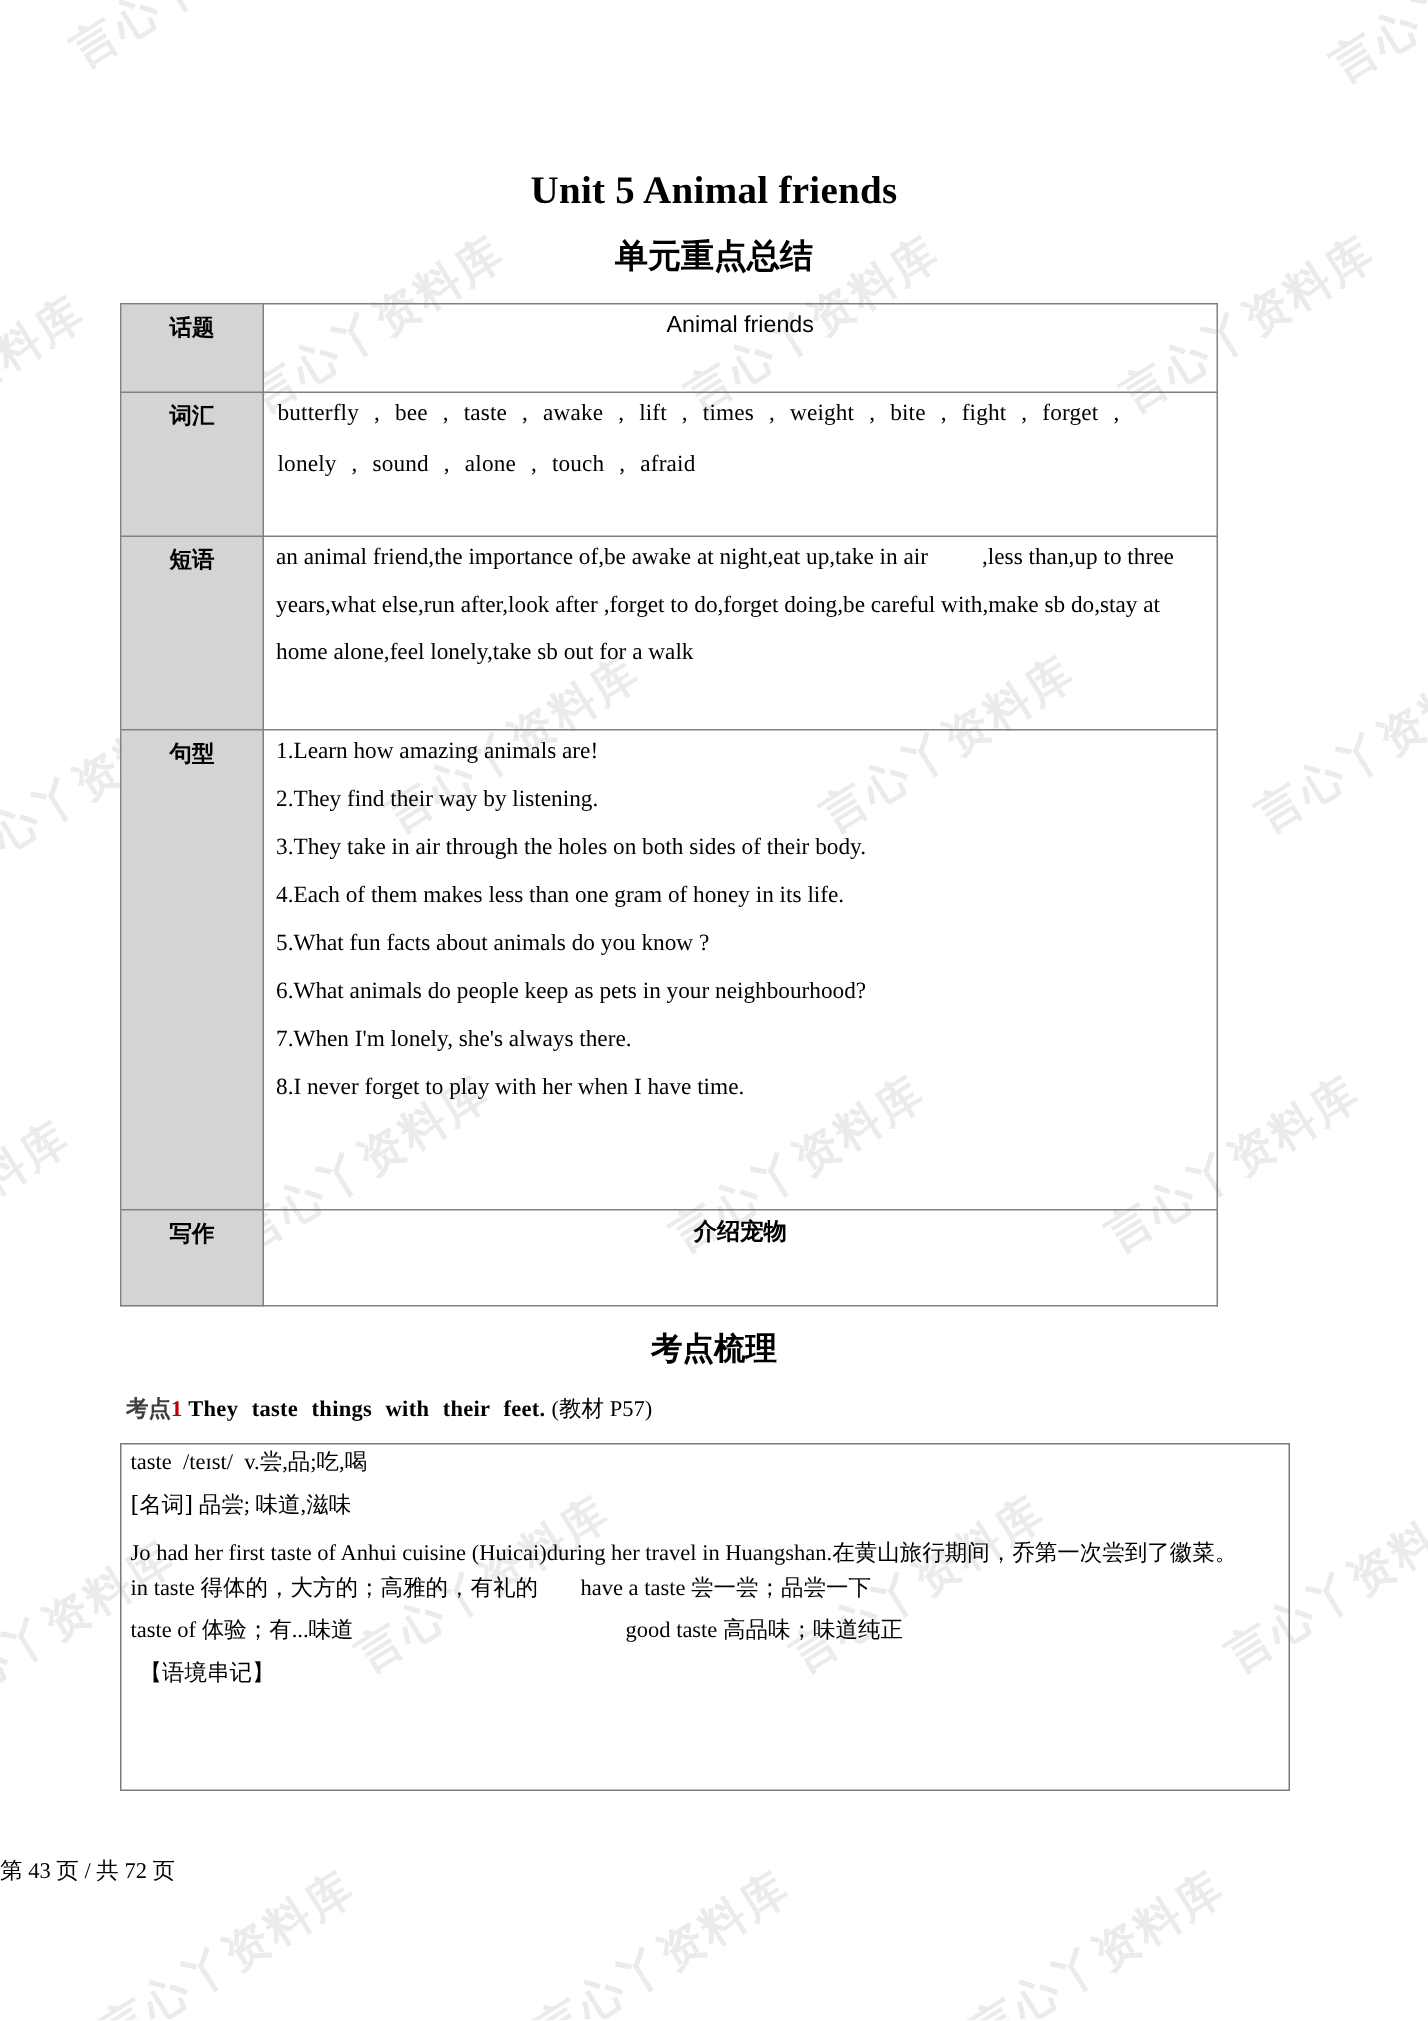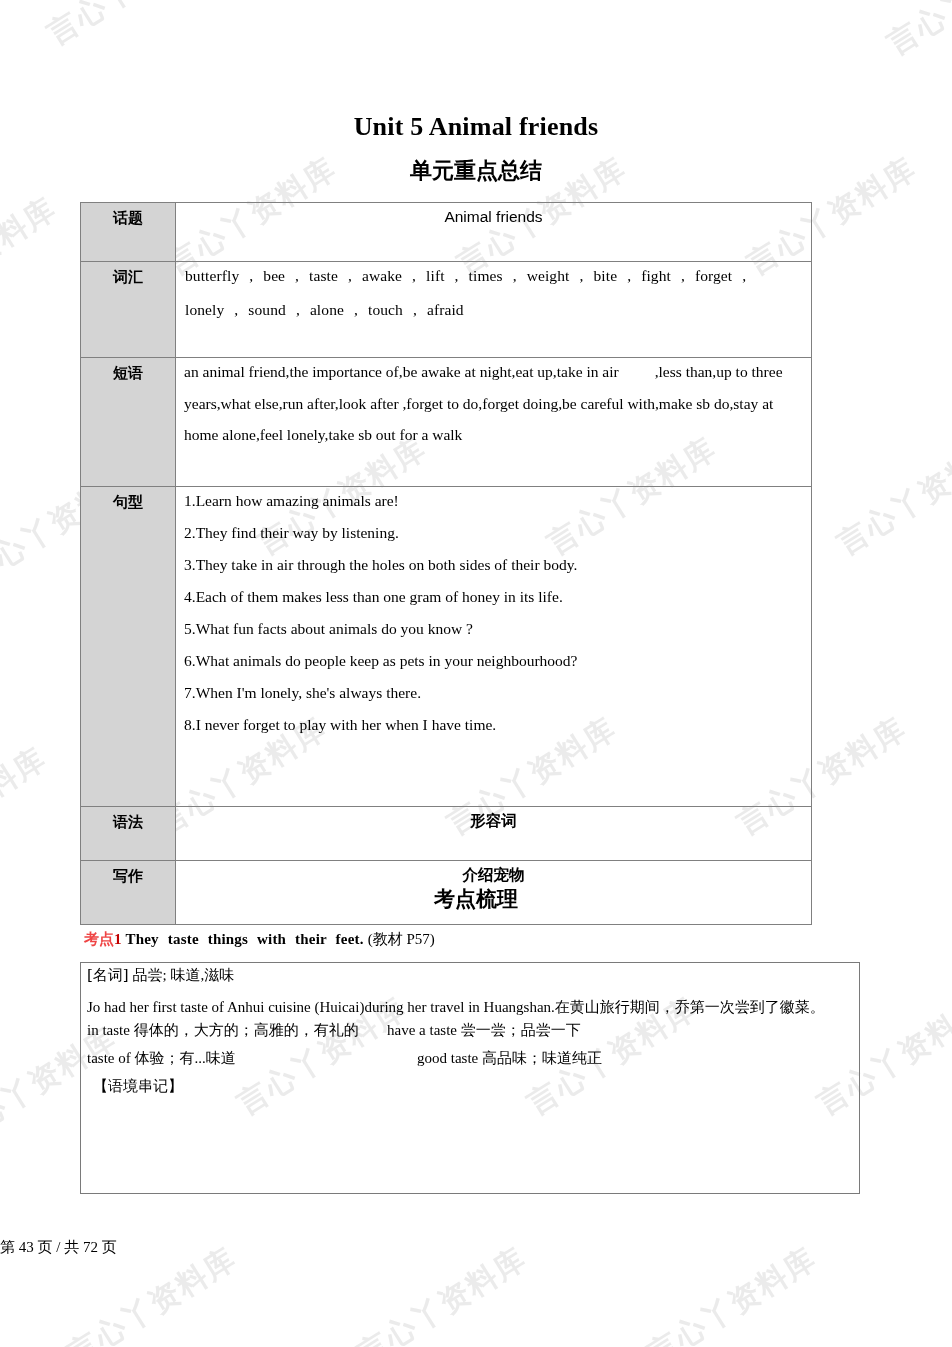--- a/index.html
+++ b/index.html
@@ -137,21 +137,21 @@
   }
 
   
   .keypoint {
     position: absolute;
     left: 84px;
     top: 930px;
     font-size: 15px;
   }
   .kp-tag {
-    color: #ef4444;
+    color: #404040;
     font-weight: 700;
     font-family: "DejaVu Serif", "Liberation Serif", serif;
     margin-top: 24px;
   }
   .kp-num {
     color: #c00000;
     font-weight: 700;
   }
   .kp-en {
     font-weight: 700;
@@ -281,39 +281,36 @@
             <span class="sent-line">2.They find their way by listening.</span>
             <span class="sent-line">3.They take in air through the holes on both sides of their body.</span>
             <span class="sent-line">4.Each of them makes less than one gram of honey in its life.</span>
             <span class="sent-line">5.What fun facts about animals do you know ?</span>
             <span class="sent-line">6.What animals do people keep as pets in your neighbourhood?</span>
             <span class="sent-line">7.When I'm lonely, she's always there.</span>
             <span class="sent-line">8.I never forget to play with her when I have time.</span>
           </td>
         </tr>
 
-        <tr class="row-grammar">
-          <td class="label">语法</td>
-          <td class="value centered">形容词</td>
-        </tr>
 
         <tr class="row-writing">
           <td class="label">写作</td>
           <td class="value centered">介绍宠物</td>
         </tr>
       </tbody>
     </table>
 
     <div class="section-heading">考点梳理</div>
 
     <div class="keypoint">
       <span class="kp-tag">考点</span><span class="kp-num">1</span><span class="kp-en">They taste things with their feet.</span><span class="kp-src">(教材 P57)</span>
     </div>
 
     <div class="explain-box">
+      <span class="ex-line"><span>taste</span>&nbsp; <span>/teɪst/</span>&nbsp; <span>v.尝,品;吃,喝</span></span>
 
 
       <span class="ex-line"><span class="ex-bracket">[名词]</span>&nbsp;<span>品尝; 味道,滋味</span></span>
 
       <span class="ex-line justified">Jo had her first taste of Anhui cuisine (Huicai)during her travel in Huangshan.在黄山旅行期间，乔第一次尝到了徽菜。</span>
 
       <span class="ex-cols">
         <span class="ex-col-a2"><span>in taste</span>&nbsp;<span>得体的，大方的；高雅的，有礼的</span></span><span class="ex-col-b"><span>have a taste</span>&nbsp;<span>尝一尝；品尝一下</span></span>
       </span>
 

